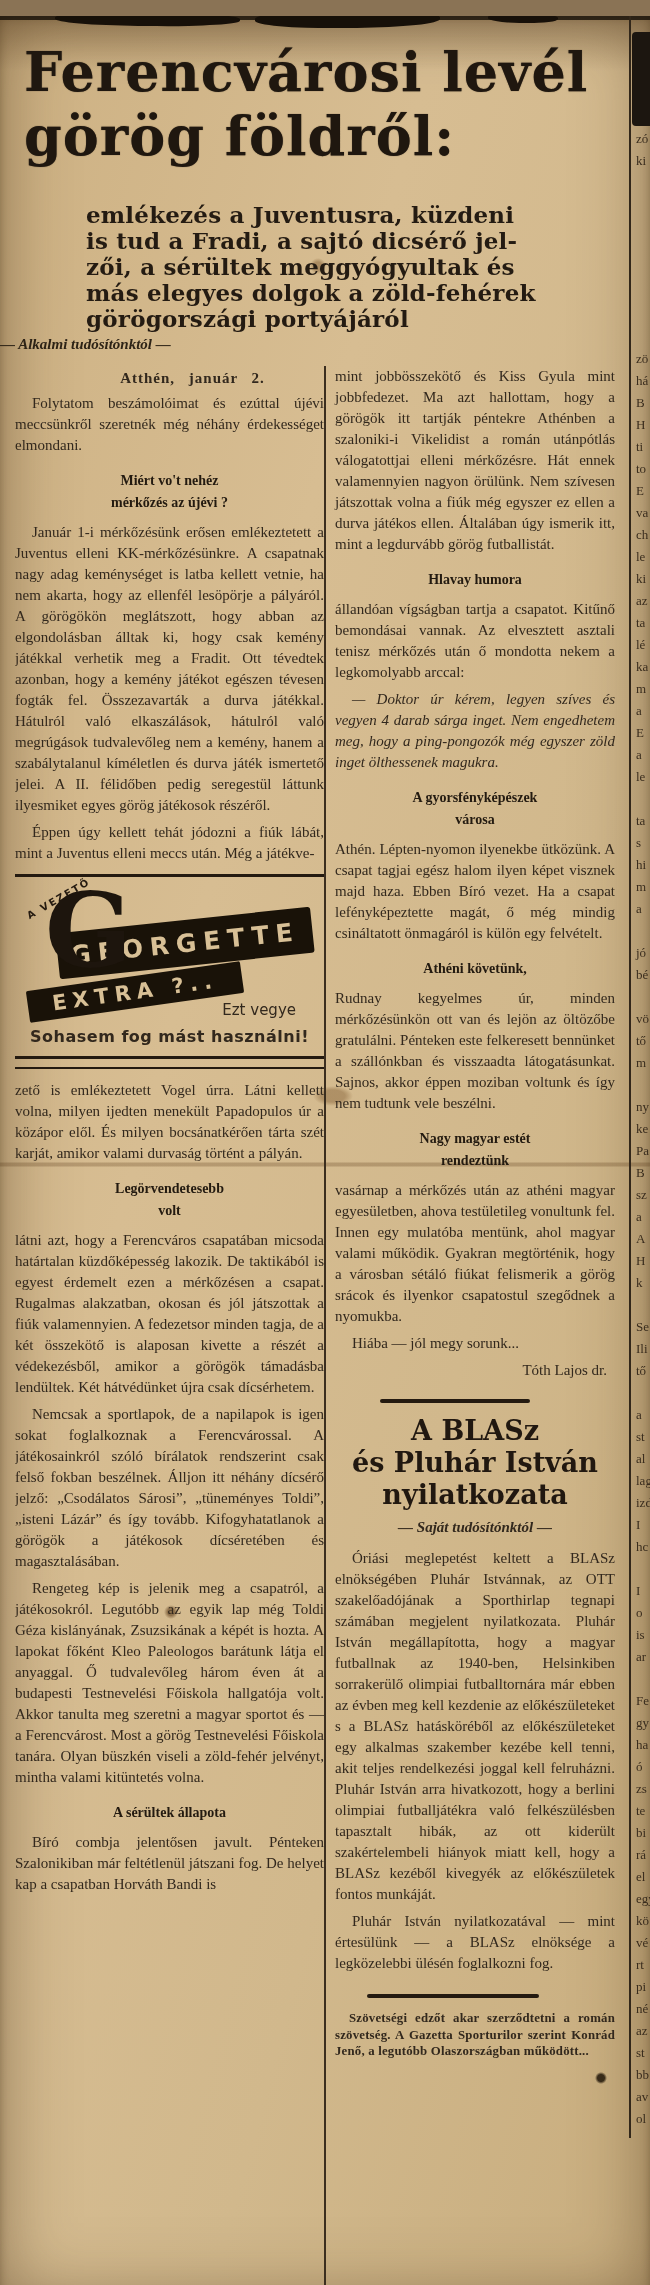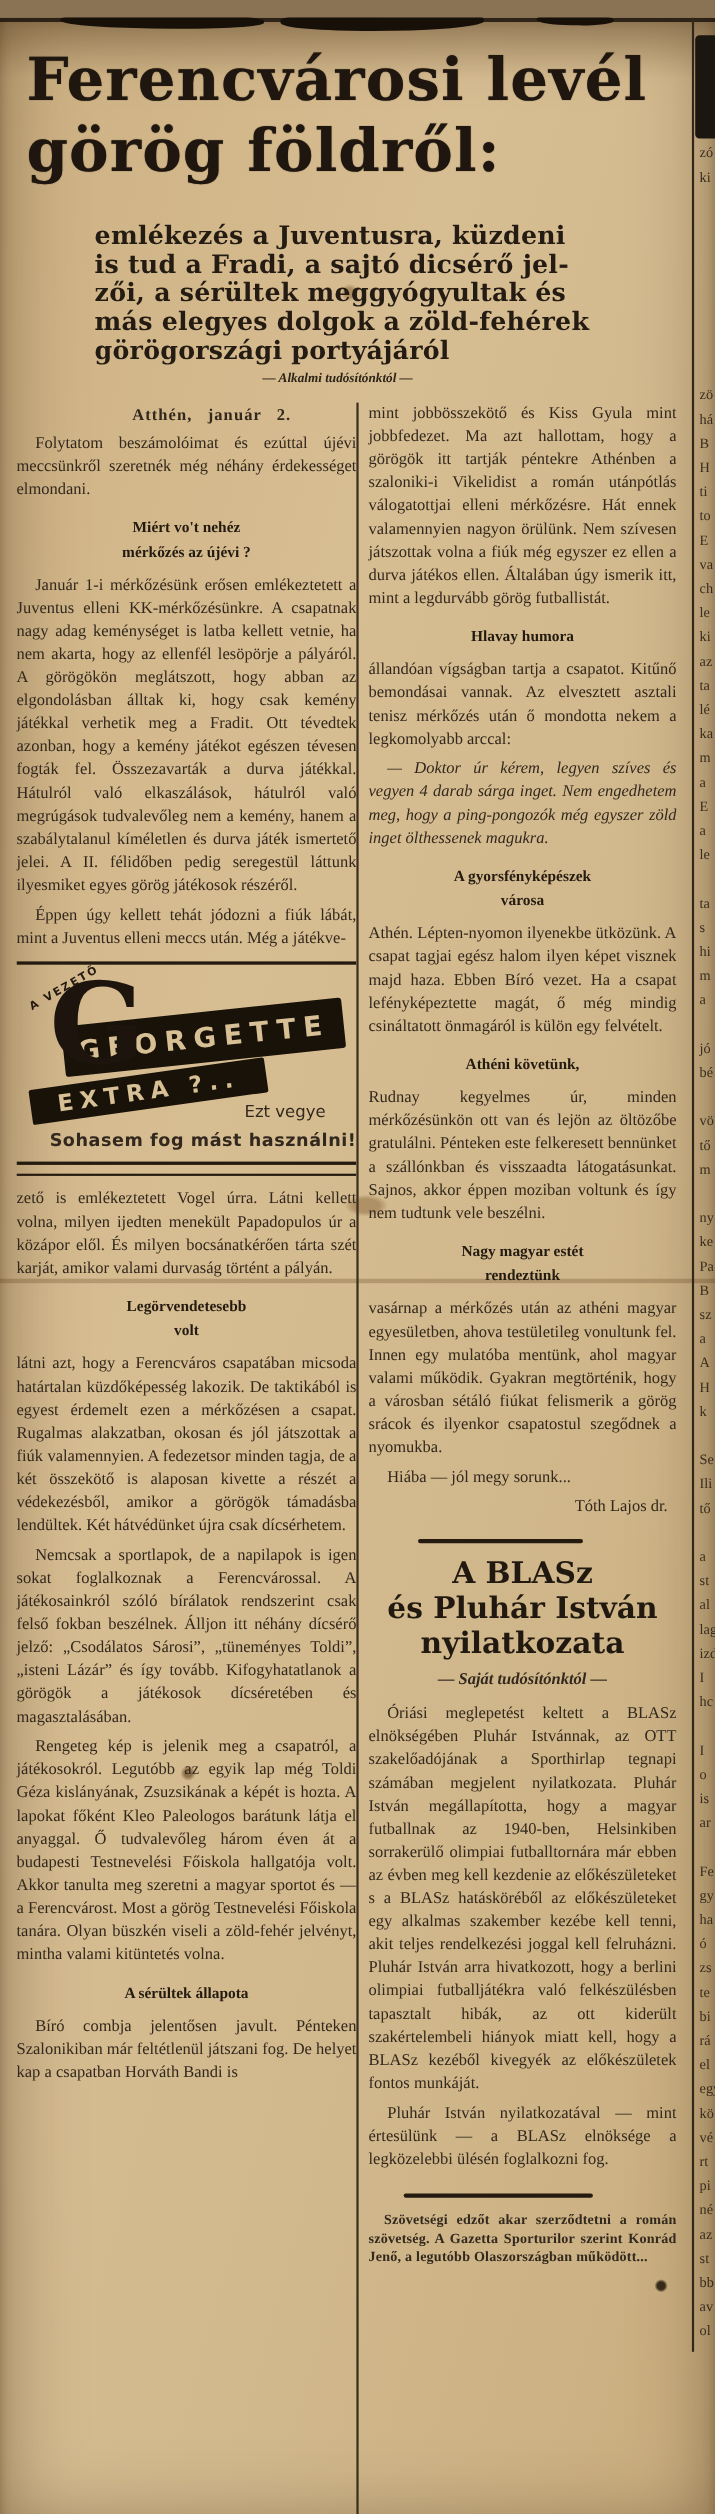--- a/index.html
+++ b/index.html
@@ -30,22 +30,22 @@
     color:#1f170f;white-space:pre-line;
     text-shadow:0 0 1px rgba(31,23,15,.7);
   }
   .subhead{
     position:absolute;top:186px;left:86px;width:524px;
     font-family:"DejaVu Serif",serif;font-weight:bold;
     font-size:23px;line-height:26px;letter-spacing:.2px;
     color:#241b12;white-space:pre-line;
   }
   .byline{
-    position:absolute;top:320px;left:0;width:614px;text-align:center;
-    font-style:italic;font-weight:bold;font-size:12px;color:#2d2316;
+    position:absolute;top:320px;left:0;width:614px;
+    font-style:italic;font-weight:bold;font-size:15px;color:#2d2316;
   }
   .cols{position:absolute;top:350px;left:15px;width:600px;height:1935px;display:flex;}
   .col{box-sizing:border-box;overflow:hidden;font-size:15px;line-height:21px;text-align:justify;}
   .col-left{width:311px;padding-right:0;border-right:2px solid #3b2e1f;}
   .col-mid{width:289px;padding-left:9px;}
   .para{margin:0 0 6px 0;text-indent:17px;overflow-wrap:break-word;}
   .para.cont{text-indent:0;}
   .quote{font-style:italic;}
   .dateline{margin:2px 0 4px 0;text-align:center;padding-left:46px;font-weight:bold;letter-spacing:1px;word-spacing:9px;font-size:15px;}
   .heading{
@@ -65,21 +65,21 @@
   .brief{margin:0;font-size:12.8px;line-height:16.5px;font-weight:bold;text-align:justify;letter-spacing:.2px;text-indent:14px;}
   
   .ad{position:relative;height:198px;margin:10px 0 8px 0;}
   .ad-rule-top{position:absolute;top:0;left:0;right:0;height:3px;background:#241a10;}
   .ad-arc{position:absolute;left:8px;top:14px;transform:rotate(-30deg);font-family:"DejaVu Sans",sans-serif;font-size:10px;font-weight:bold;letter-spacing:2px;color:#241a10;}
   .ad-g{position:absolute;left:30px;top:6px;font-family:"DejaVu Serif",serif;font-weight:bold;font-size:102px;line-height:102px;color:#1d150d;z-index:3;}
   .ad-banner{position:absolute;background:#191208;color:#d8c096;display:flex;align-items:center;justify-content:center;font-family:"DejaVu Sans",sans-serif;font-weight:bold;z-index:2;}
   .ad-banner1{left:42px;top:46px;width:256px;height:46px;transform:rotate(-6deg);font-size:25px;letter-spacing:7px;border-radius:3px;}
   .ad-banner2{left:12px;top:102px;width:216px;height:32px;transform:rotate(-8deg);font-size:21px;letter-spacing:6px;border-radius:2px;}
   .ad-cta{position:absolute;right:28px;top:126px;font-family:"DejaVu Sans",sans-serif;font-weight:normal;font-size:15px;z-index:3;}
-  .ad-slogan{position:absolute;left:0;right:0;top:152px;text-align:right;font-family:"DejaVu Sans",sans-serif;font-weight:bold;font-size:16px;letter-spacing:.5px;}
+  .ad-slogan{position:absolute;left:0;right:0;top:152px;text-align:center;font-family:"DejaVu Sans",sans-serif;font-weight:bold;font-size:16px;letter-spacing:.5px;}
   .ad-rule-bot{position:absolute;left:0;right:0;top:182px;height:8px;border-top:3px solid #241a10;border-bottom:2px solid #241a10;}
   
   .right-strip{position:absolute;top:0;right:0;width:21px;height:2122px;border-left:2px solid #32271a;box-sizing:border-box;overflow:hidden;}
   .frag{position:absolute;top:112px;left:5px;width:40px;font-size:13px;line-height:22px;white-space:pre-line;color:#392c1d;}
 </style>
 </head>
 <body>
 
 <div class="page">
 

